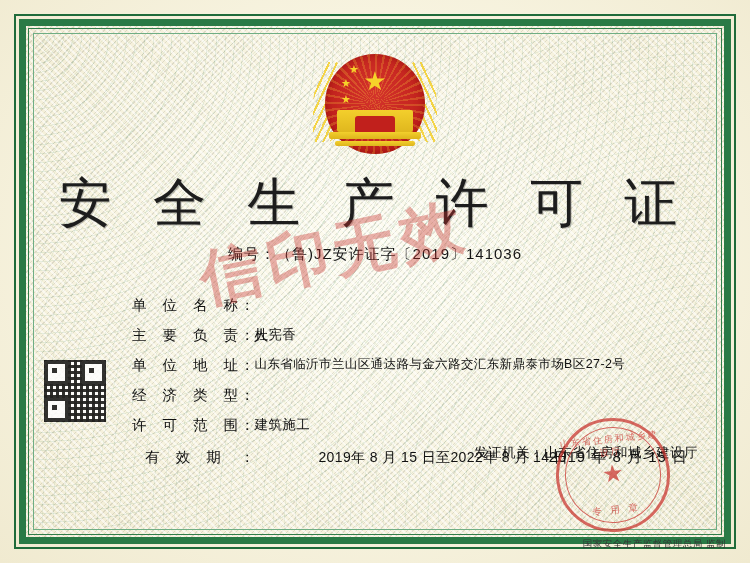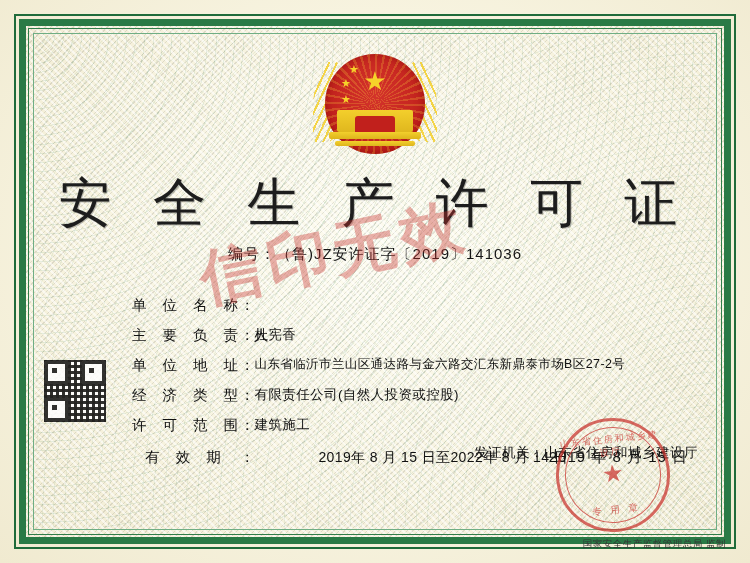--- a/index.html
+++ b/index.html
@@ -242,21 +242,20 @@
 
     <div class="row">
       <span class="lbl">单 位 地 址</span>
       <span class="colon">：</span>
       <span class="val small">山东省临沂市兰山区通达路与金六路交汇东新鼎泰市场B区27-2号</span>
     </div>
 
     <div class="row">
       <span class="lbl">经 济 类 型</span>
       <span class="colon">：</span>
-      <span class="val">有限责任公司(自然人投资或控股)</span>
     </div>
 
     <div class="row">
       <span class="lbl">许 可 范 围</span>
       <span class="colon">：</span>
       <span class="val">建筑施工</span>
     </div>
 
     <div class="row row-valid">
       <span class="lbl">有 效 期</span>

